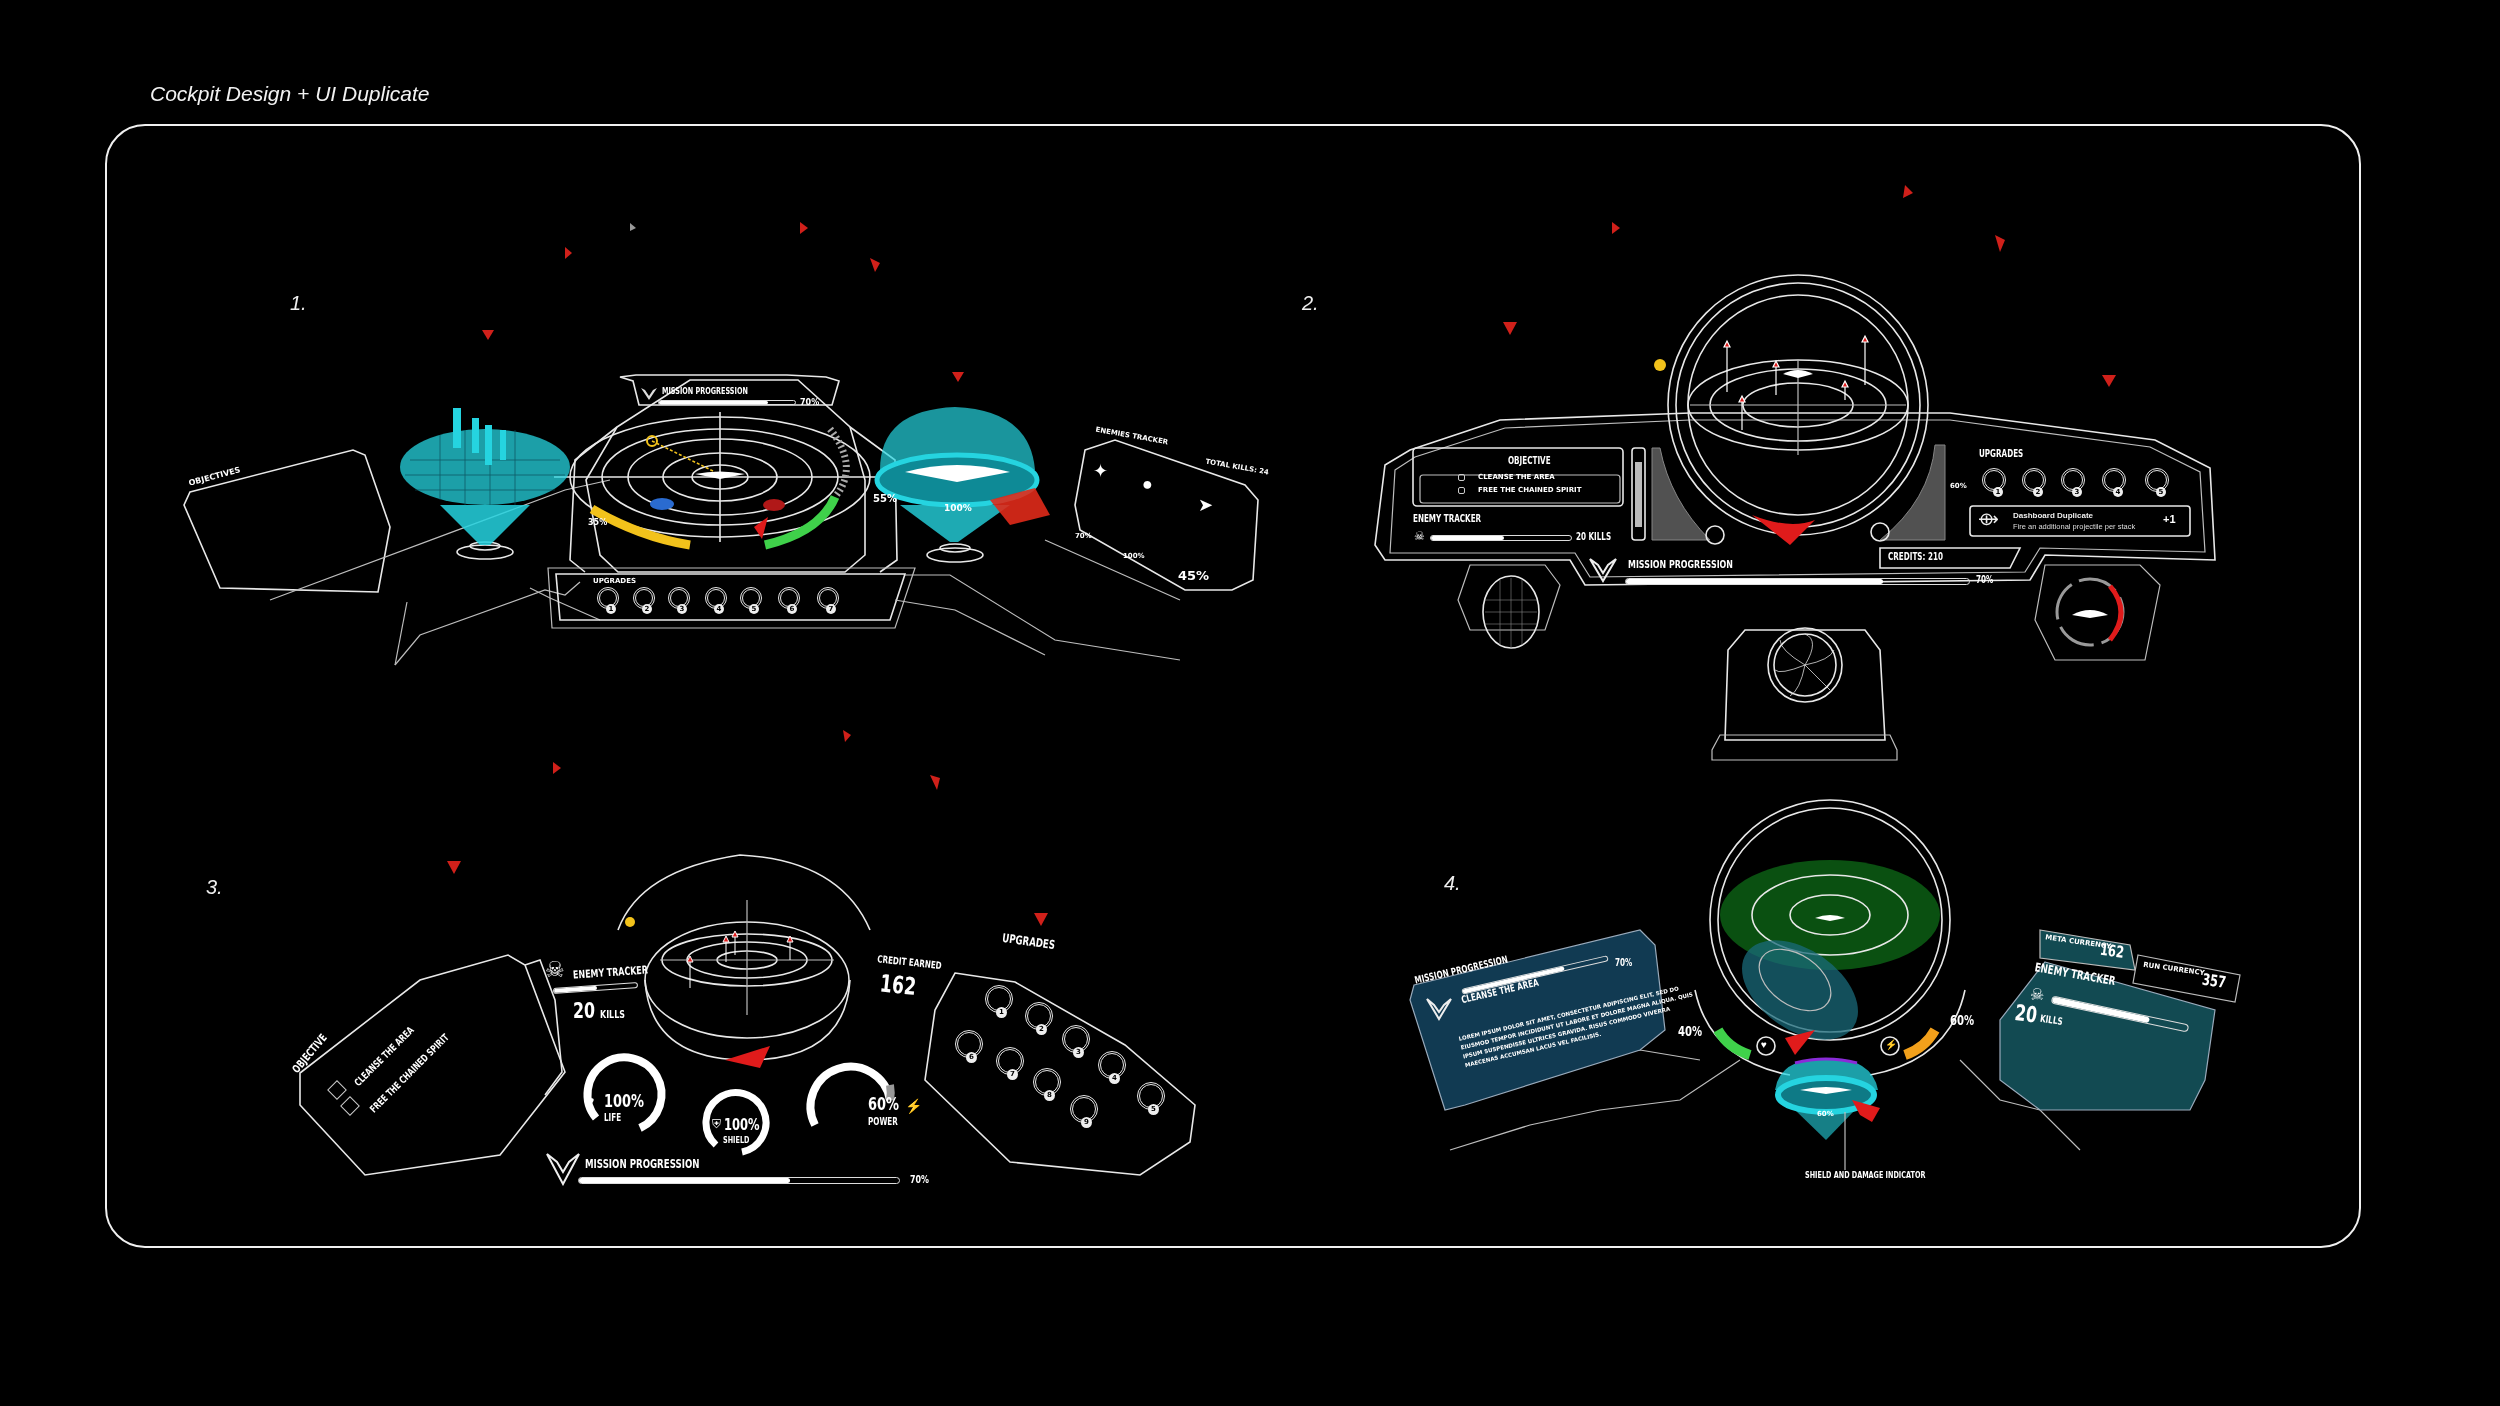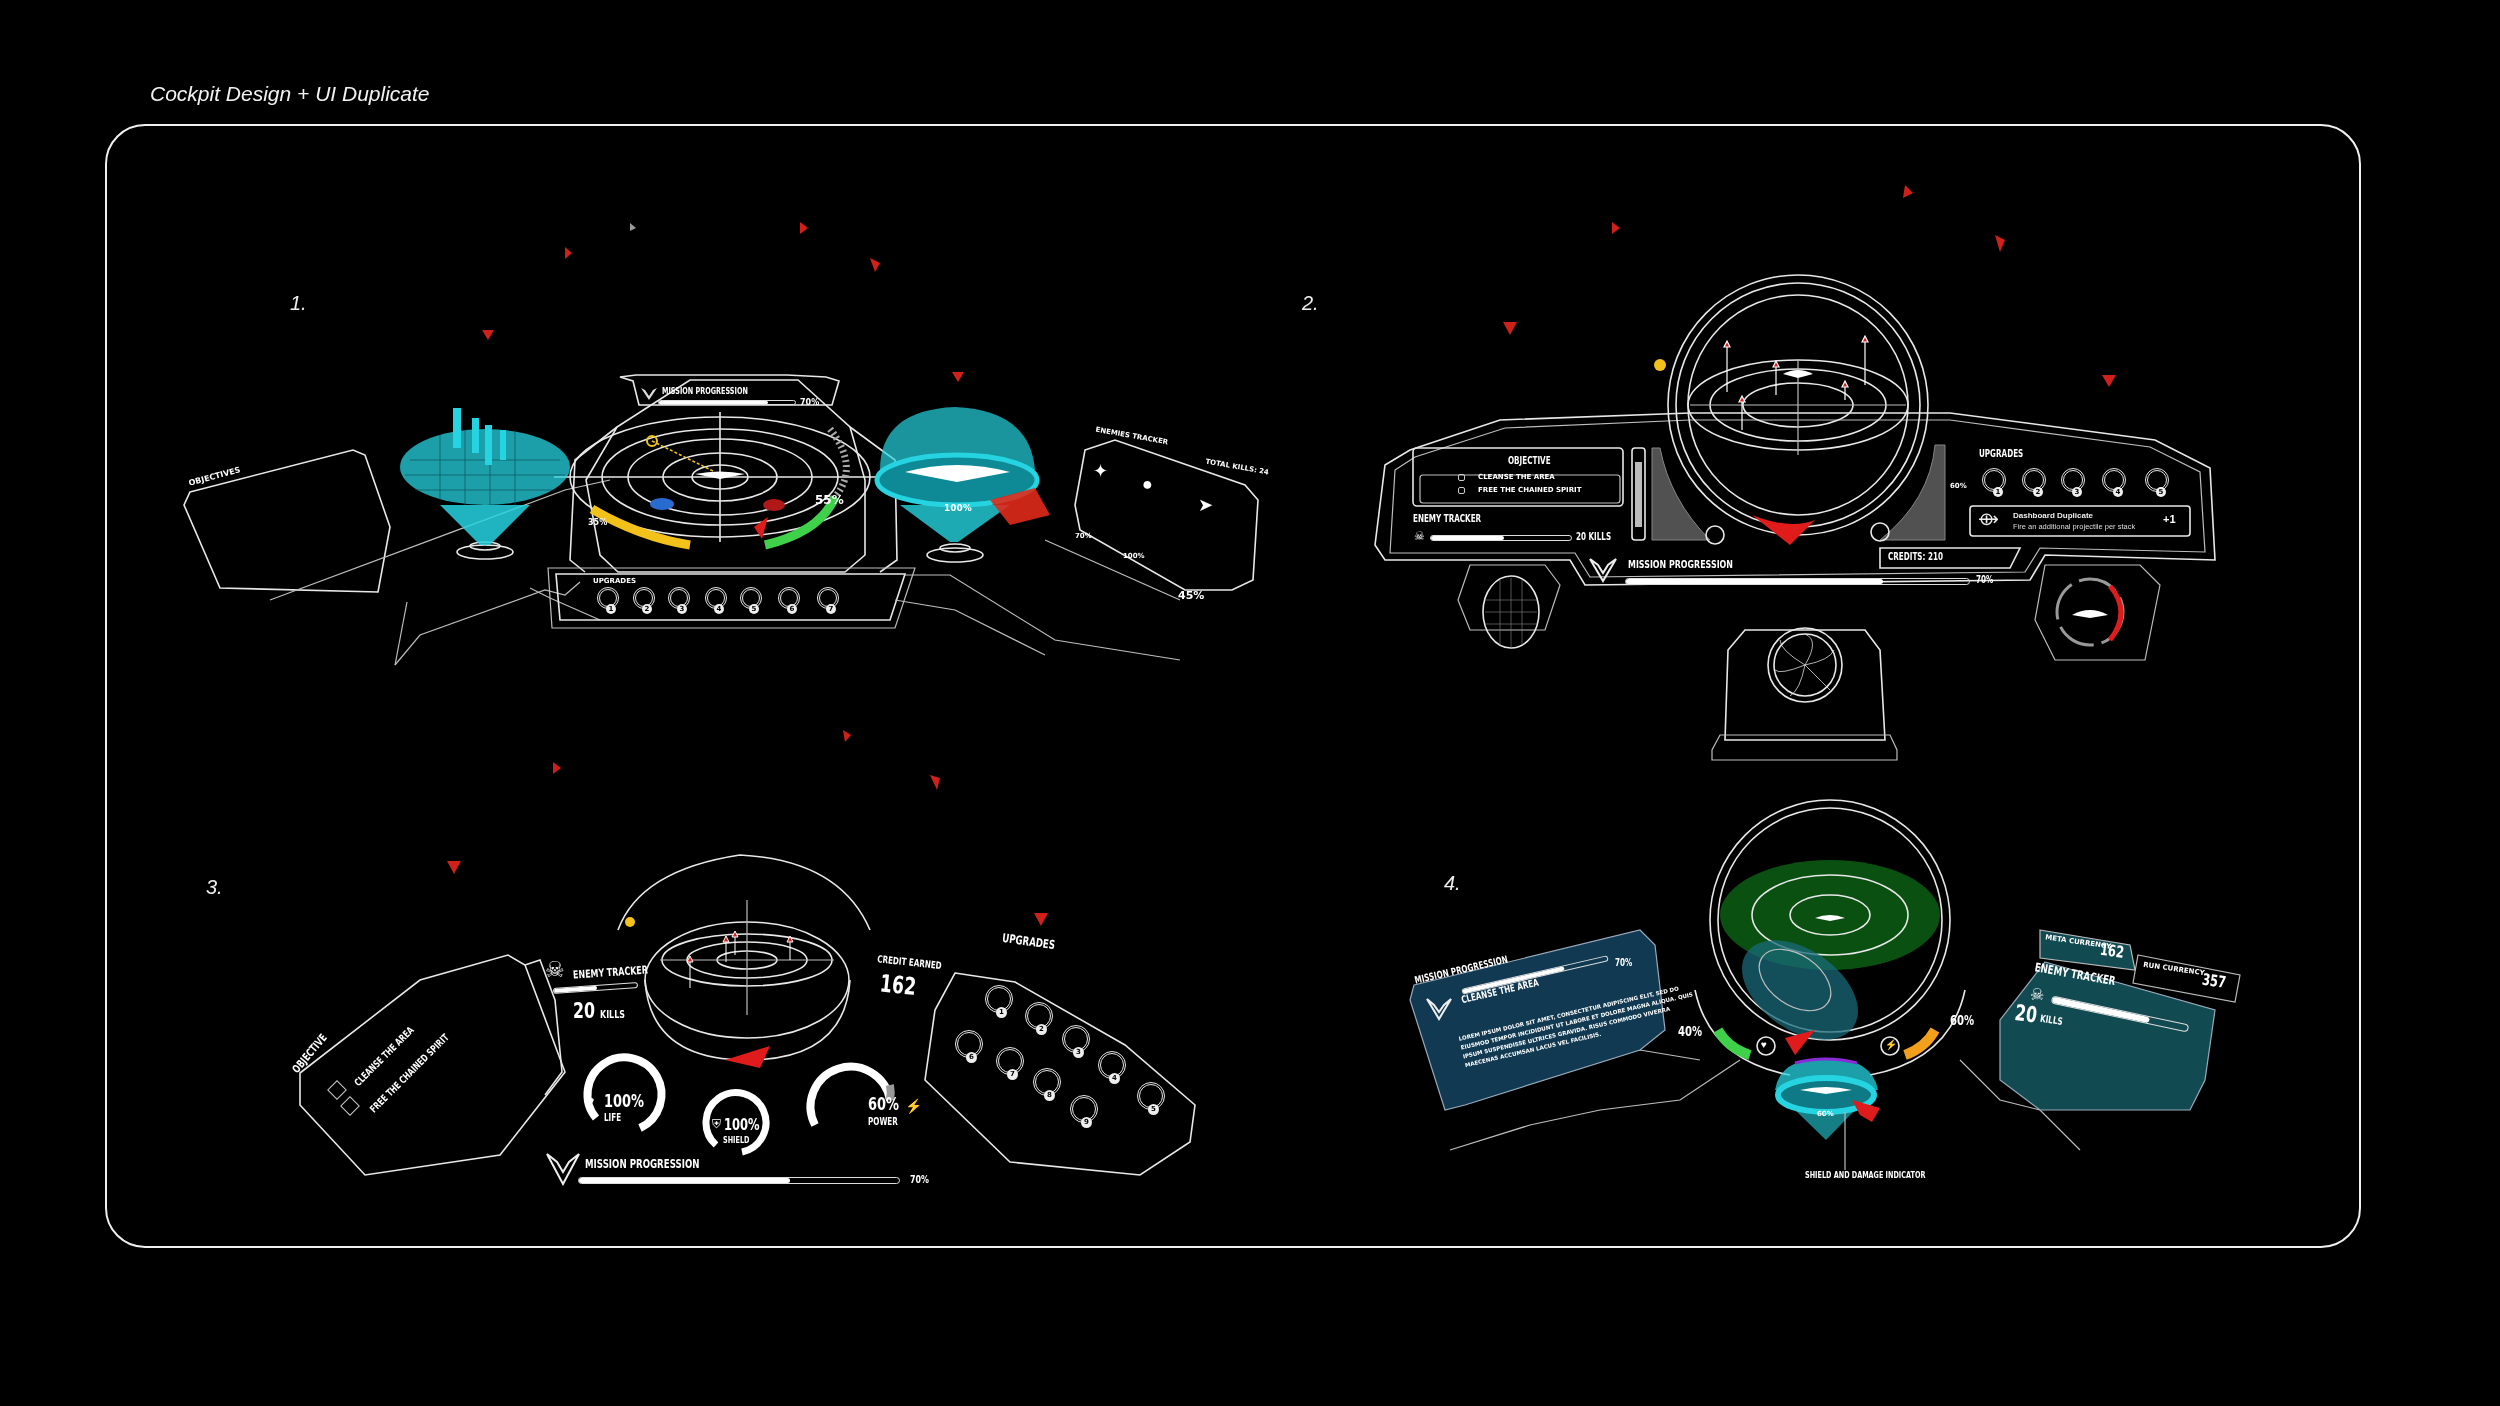--- a/index.html
+++ b/index.html
@@ -106,21 +106,21 @@
     <svg class="abs" style="left:640px;top:387px;" width="18" height="14">
         <path d="M1 1 L9 13 L17 1 L13 3 L9 9 L5 3 Z" fill="#ddd"></path>
       </svg>
     <div class="abs hud" style="left:662px;top:386px;font-size:9px;"><span class="cond">MISSION PROGRESSION</span></div>
     <div class="bar" style="left:658px;top:400px;width:138px;height:5px;">
         <i style="width:80%;"></i>
       </div>
     <div class="abs hud" style="left:800px;top:398px;font-size:8px;">70%</div>
   </div>
   <div class="abs hud" style="left:588px;top:518px;font-size:8px;">35%</div>
-  <div class="abs hud" style="left:815px;top:493px;font-size:12px;">55%</div>
+  <div class="abs hud" style="left:873px;top:493px;font-size:10px;">55%</div>
   <div class="abs hud" style="left:944px;top:503px;font-size:9px;">100%</div>
 
   <div class="abs hud" style="left:593px;top:577px;font-size:7px;">UPGRADES</div>
   <div class="ring" style="left:597px;top:587px;width:22px;height:22px;">
       <span class="ring-num" style="left:6px;top:14px;width:10px;height:10px;font-size:7px;line-height:10px;">1</span>
     </div>
   <div class="ring" style="left:633px;top:587px;width:22px;height:22px;">
       <span class="ring-num" style="left:6px;top:14px;width:10px;height:10px;font-size:7px;line-height:10px;">2</span>
     </div>
   <div class="ring" style="left:668px;top:587px;width:22px;height:22px;">
@@ -139,21 +139,21 @@
       <span class="ring-num" style="left:6px;top:14px;width:10px;height:10px;font-size:7px;line-height:10px;">7</span>
     </div>
 
   <div class="abs hud" style="left:1095px;top:432px;font-size:7px;transform:rotate(10deg);">ENEMIES TRACKER</div>
   <div class="abs hud" style="left:1205px;top:463px;font-size:7px;transform:rotate(10deg);">TOTAL KILLS: 24</div>
   <div class="abs" style="left:1093px;top:460px;font-size:18px;">✦</div>
   <div class="abs" style="left:1142px;top:474px;font-size:18px;">●</div>
   <div class="abs" style="left:1198px;top:494px;font-size:18px;">➤</div>
   <div class="abs hud" style="left:1075px;top:532px;font-size:7px;">70%</div>
   <div class="abs hud" style="left:1123px;top:552px;font-size:7px;">100%</div>
-  <div class="abs hud" style="left:1178px;top:589px;font-size:11px;text-align:center;">45%</div>
+  <div class="abs hud" style="left:1178px;top:568px;font-size:13px;text-align:center;">45%</div>
 
   <svg class="layer" width="2500" height="1406">
     <polygon points="565,247 572,253 565,259" fill="#d0201a"></polygon>
     <polygon points="482,330 494,330 488,340" fill="#d0201a"></polygon>
     <polygon points="800,222 808,228 800,234" fill="#d0201a"></polygon>
     <polygon points="870,258 880,263 875,272" fill="#d0201a"></polygon>
     <polygon points="952,372 964,372 958,382" fill="#d0201a"></polygon>
     <polygon points="630,223 636,228 630,231" fill="#999"></polygon>
   </svg>
 </div>

